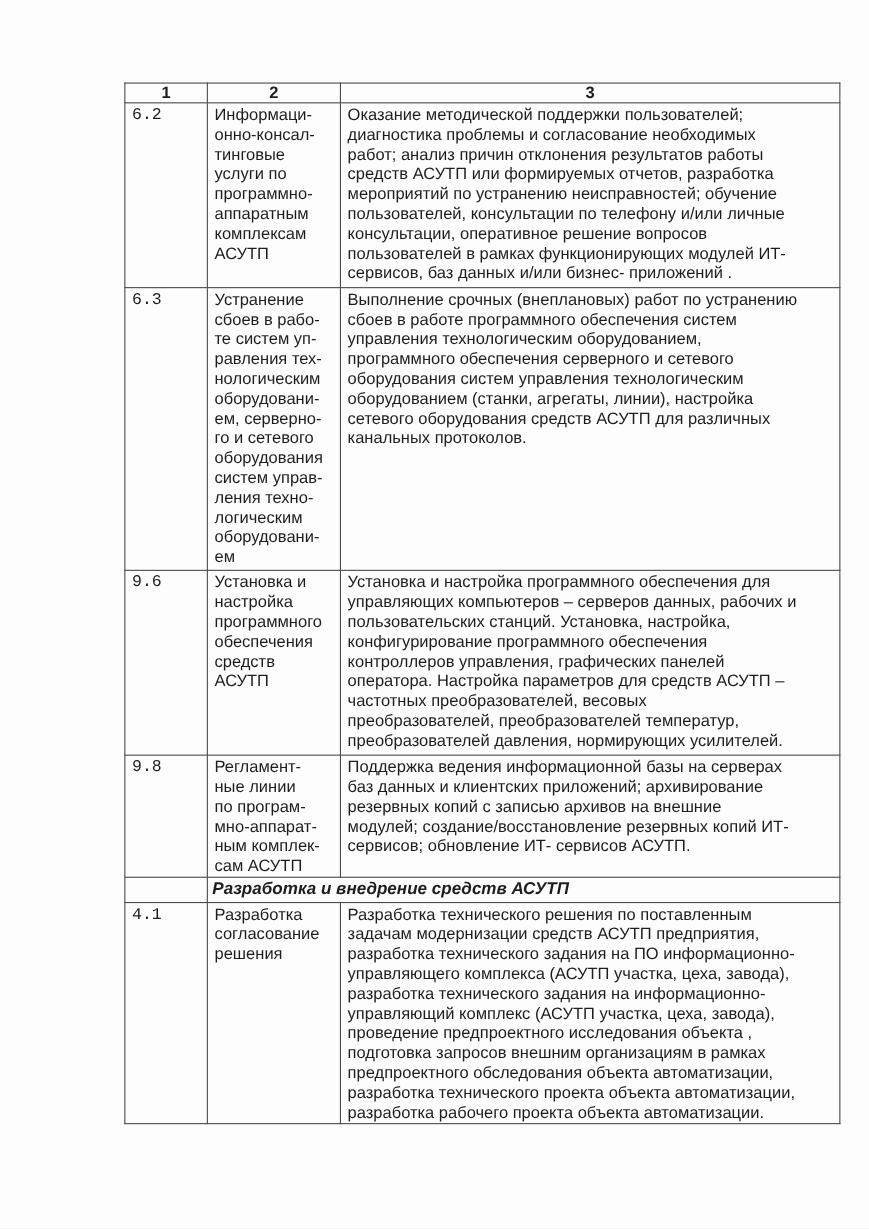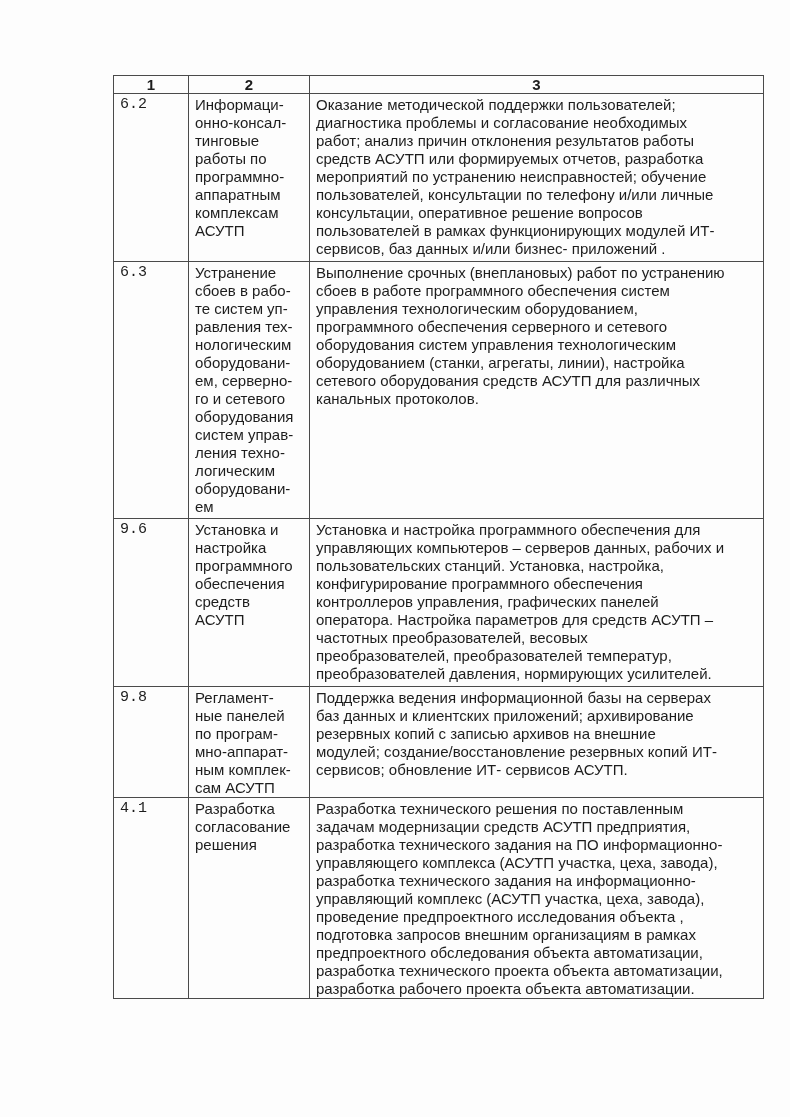--- a/index.html
+++ b/index.html
@@ -79,21 +79,21 @@
         <td>1</td>
         <td>2</td>
         <td>3</td>
       </tr>
 
       <tr class="r0">
         <td class="num">6.2</td>
         <td>Информаци-
 онно-консал-
 тинговые
-работы по
+услуги по
 программно-
 аппаратным
 комплексам
 АСУТП</td>
         <td>Оказание методической поддержки пользователей;
 диагностика проблемы и согласование необходимых
 работ; анализ причин отклонения результатов работы
 средств АСУТП или формируемых отчетов, разработка
 мероприятий по устранению неисправностей; обучение
 пользователей, консультации по телефону и/или личные
@@ -143,32 +143,36 @@
 контроллеров управления, графических панелей
 оператора. Настройка параметров для средств АСУТП –
 частотных преобразователей, весовых
 преобразователей, преобразователей температур,
 преобразователей давления, нормирующих усилителей.</td>
       </tr>
 
       <tr class="r3">
         <td class="num">9.8</td>
         <td>Регламент-
-ные панелей
+ные линии
 по програм-
 мно-аппарат-
 ным комплек-
 сам АСУТП</td>
         <td>Поддержка ведения информационной базы на серверах
 баз данных и клиентских приложений; архивирование
 резервных копий с записью архивов на внешние
 модулей; создание/восстановление резервных копий ИТ-
 сервисов; обновление ИТ- сервисов АСУТП.</td>
       </tr>
 
+      <tr class="sect">
+        <td></td>
+        <td class="section-title" colspan="2">Разработка и внедрение средств АСУТП</td>
+      </tr>
 
       <tr class="r5">
         <td class="num">4.1</td>
         <td>Разработка
 согласование
 решения</td>
         <td>Разработка технического решения по поставленным
 задачам модернизации средств АСУТП предприятия,
 разработка технического задания на ПО информационно-
 управляющего комплекса (АСУТП участка, цеха, завода),

